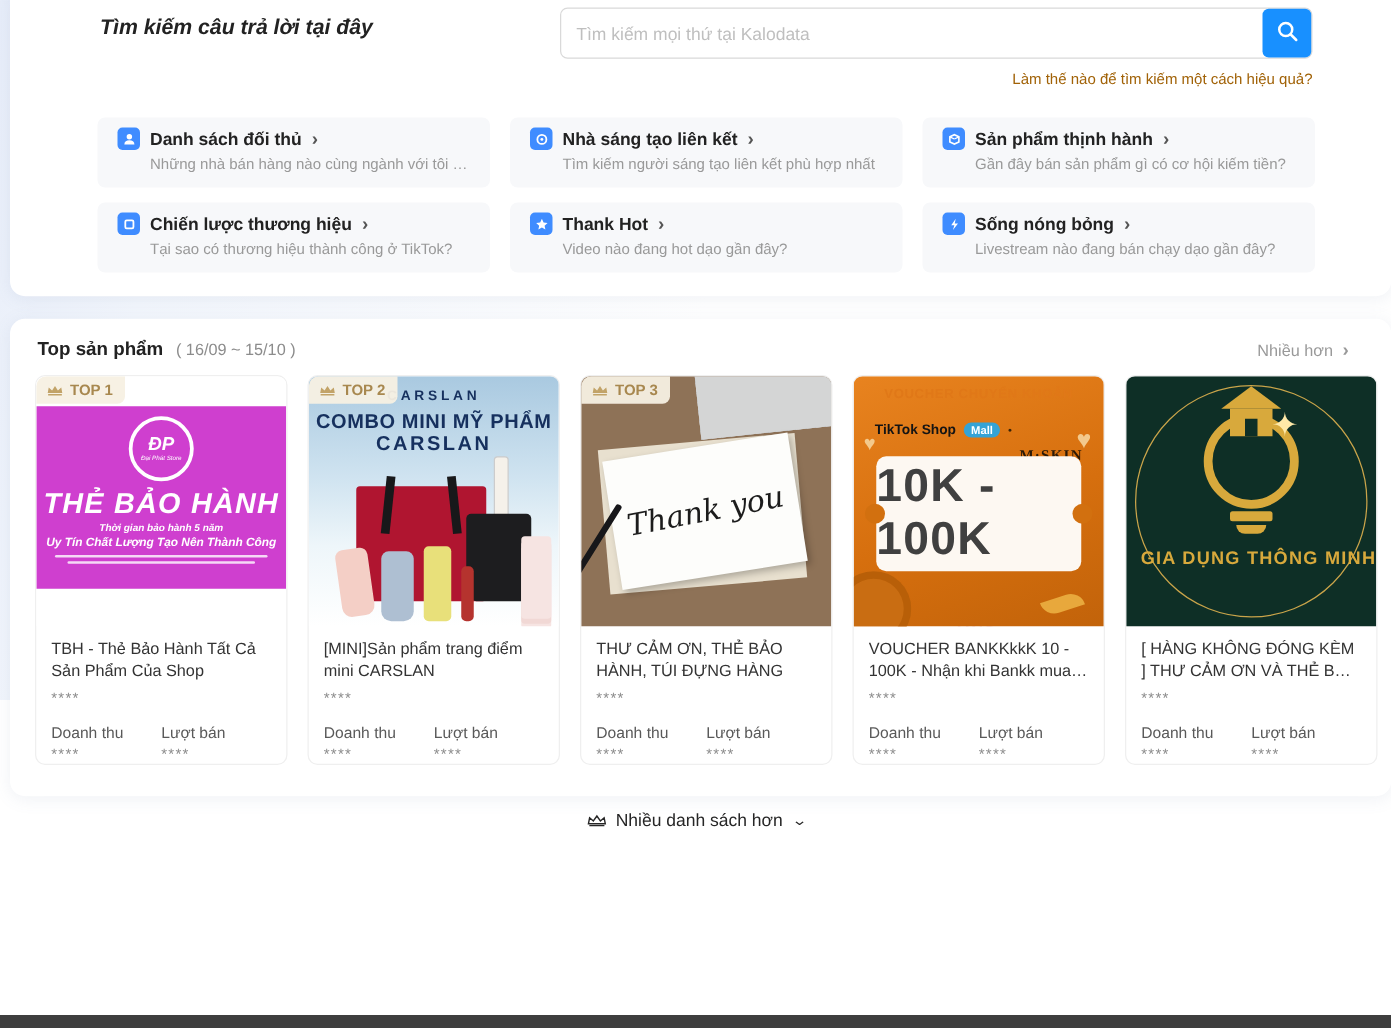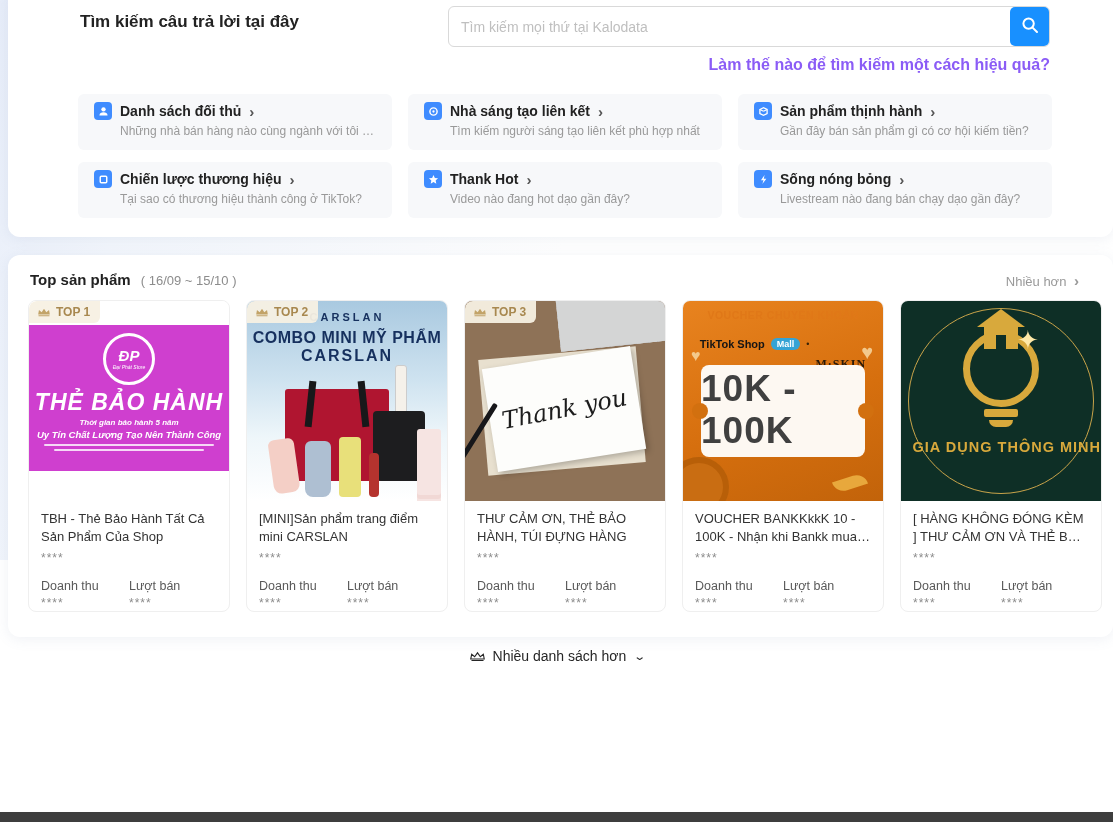--- a/index.html
+++ b/index.html
@@ -17,36 +17,36 @@
     pointer-events:none;
   }
   .panel{
     position:absolute; background:#fff; border-radius:12px;
     box-shadow:0 2px 14px rgba(100,120,160,.10);
   }
   #panel-search{ left:8px; right:0; top:-14px; height:251px; }
   #panel-products{ left:8px; right:0; top:255px; height:382px; }
 
   
-  .page-title{ position:absolute; left:72px; top:26px; font-size:17px; font-weight:bold; color:#222; }
+  .page-title{ position:absolute; left:72px; top:26px; font-size:17px; font-weight:bold; color:#222;font-style:italic; }
   .search-wrap{
     position:absolute; left:440px; top:20px; width:602px; height:41px;
     border:1px solid #d9d9d9; border-radius:6px; background:#fff; display:flex; align-items:center;
   }
   .search-input{
     flex:1; border:none; outline:none; font-size:14px; padding:0 12px; color:#333;
     font-family:"Liberation Sans",sans-serif; background:transparent;
   }
   .search-input::placeholder{ color:#bfbfbf; }
   .search-btn{
     width:39px; height:39px; border:none; border-radius:5px; background:#1890ff;
     display:flex; align-items:center; justify-content:center; cursor:pointer; flex:0 0 auto;
   }
   .help-link{
-    position:absolute; top:70px; right:63px; font-size:16px; color:#8b5cf6; text-decoration:none;font-weight:bold;
+    position:absolute; top:70px; right:63px; font-size:12px; color:#a16207; text-decoration:none;
   }
 
   
   .quick-grid{
     position:absolute; left:70px; top:108px;
     display:grid; grid-template-columns:repeat(3,314px); grid-auto-rows:56px; gap:12px 16px;
   }
   .quick-card{
     background:#f7f8fa; border-radius:6px; padding:8px 14px 8px 16px; cursor:pointer; overflow:hidden;
   }

